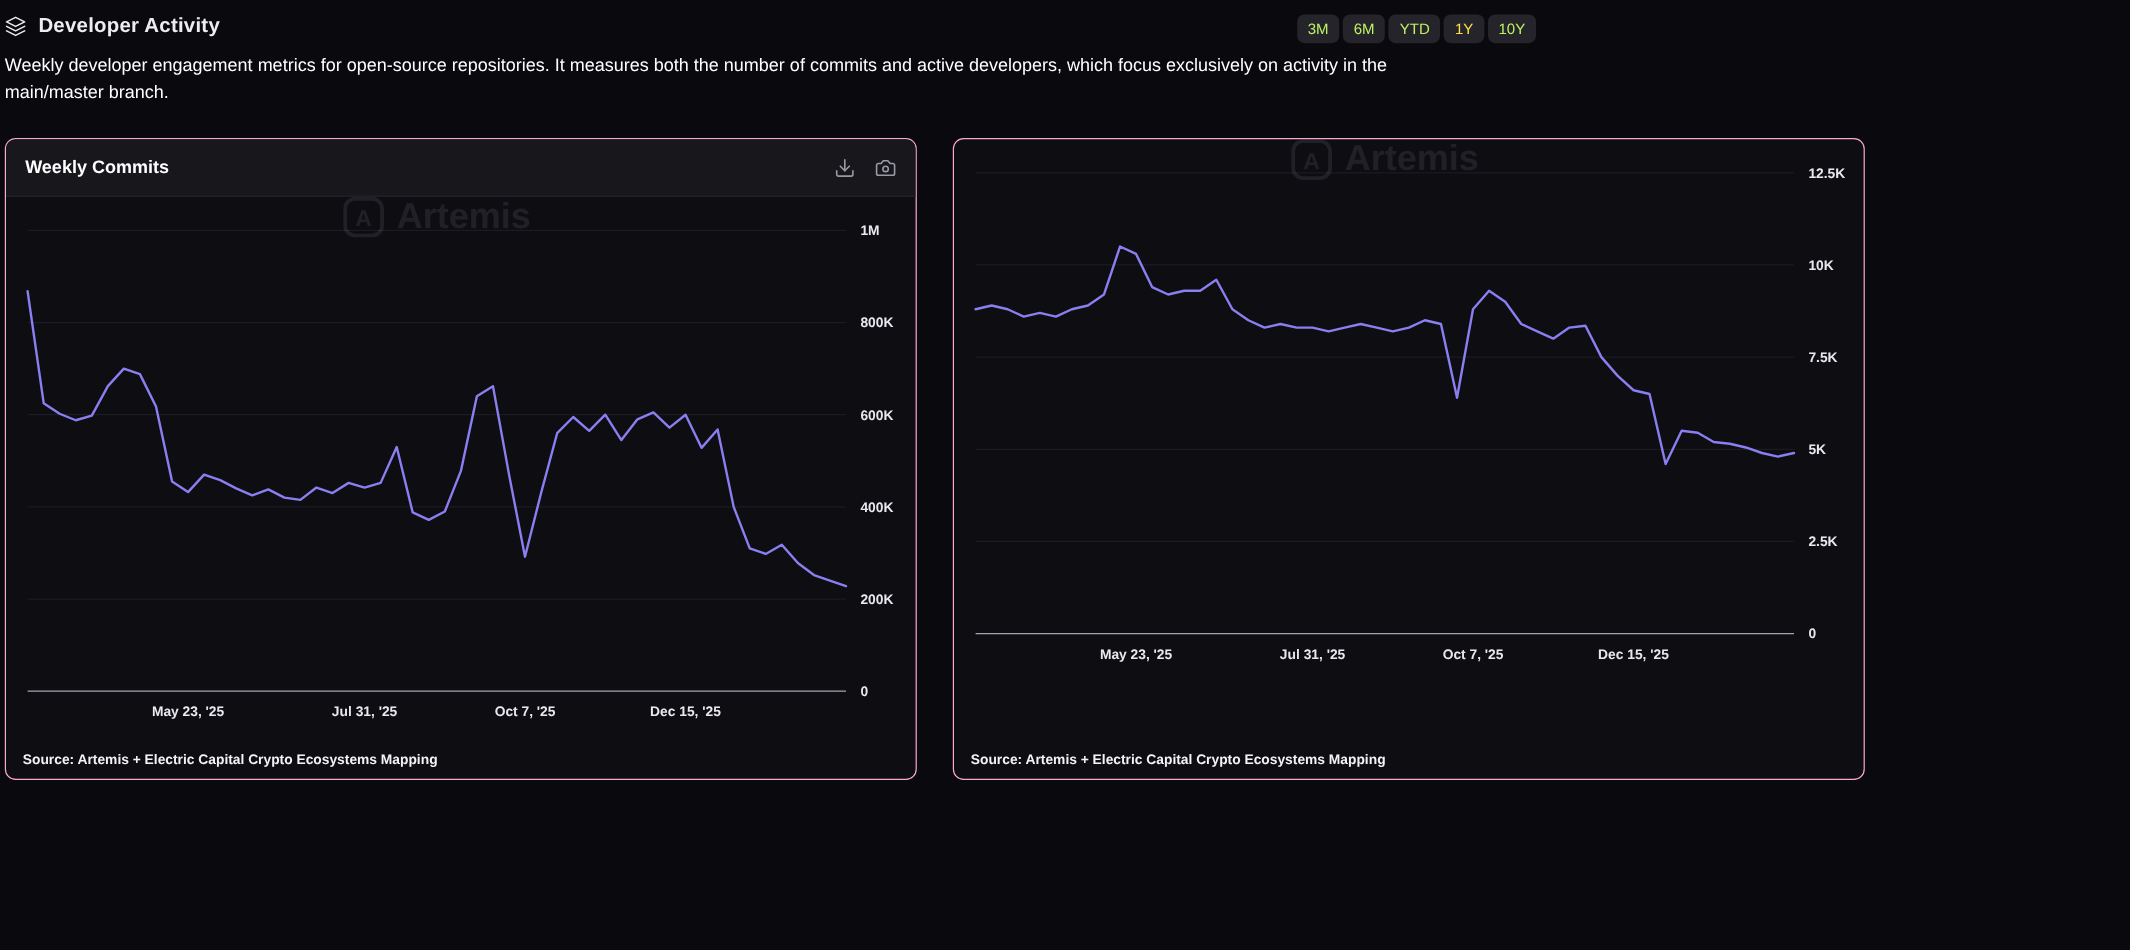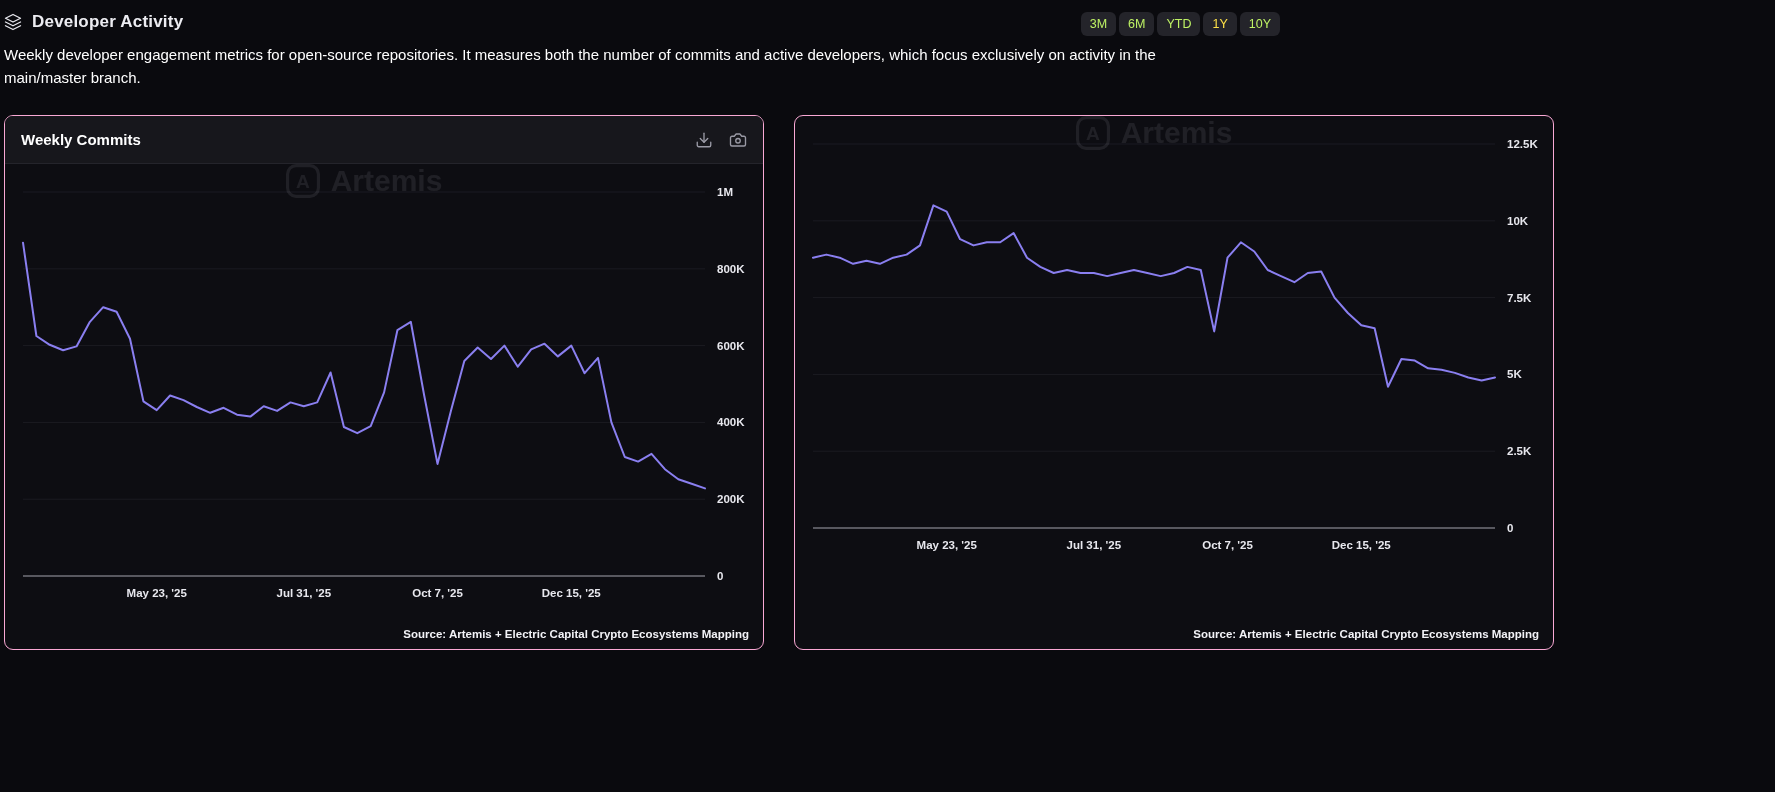--- a/index.html
+++ b/index.html
@@ -42,21 +42,21 @@
   .chart-holder svg text { font-family:"Liberation Sans", sans-serif; }
   .watermark { position:absolute; left:18px; right:58px; top:0; bottom:36px;
     display:flex; justify-content:center; gap:11px;
     color:rgba(230,230,242,.09); font-size:30px; font-weight:700; pointer-events:none; }
   .wm-logo { width:34px; height:34px; }
 
   .card-footer { flex:0 0 auto; padding:0 14px 9px 14px; }
   .legend-row { display:flex; align-items:center; gap:7px; }
   .swatch { width:11px; height:11px; border-radius:3px; background:#8a7ff0; }
   .legend-label { font-size:11.5px; color:#e2e2ea; }
-  .source-row { margin-top:4px; text-align:right; font-size:11.5px; font-weight:700; color:#f2f2f7; }
+  .source-row { margin-top:4px; font-size:11.5px; font-weight:700; color:#f2f2f7; }
 </style>
 </head>
 <body>
 
 <div class="content">
 
   <div class="topbar">
     <div class="title-group">
       <svg class="layers-ic" viewBox="0 0 24 24">
         <path d="M12 2 22 7 12 12 2 7 12 2z"></path>

